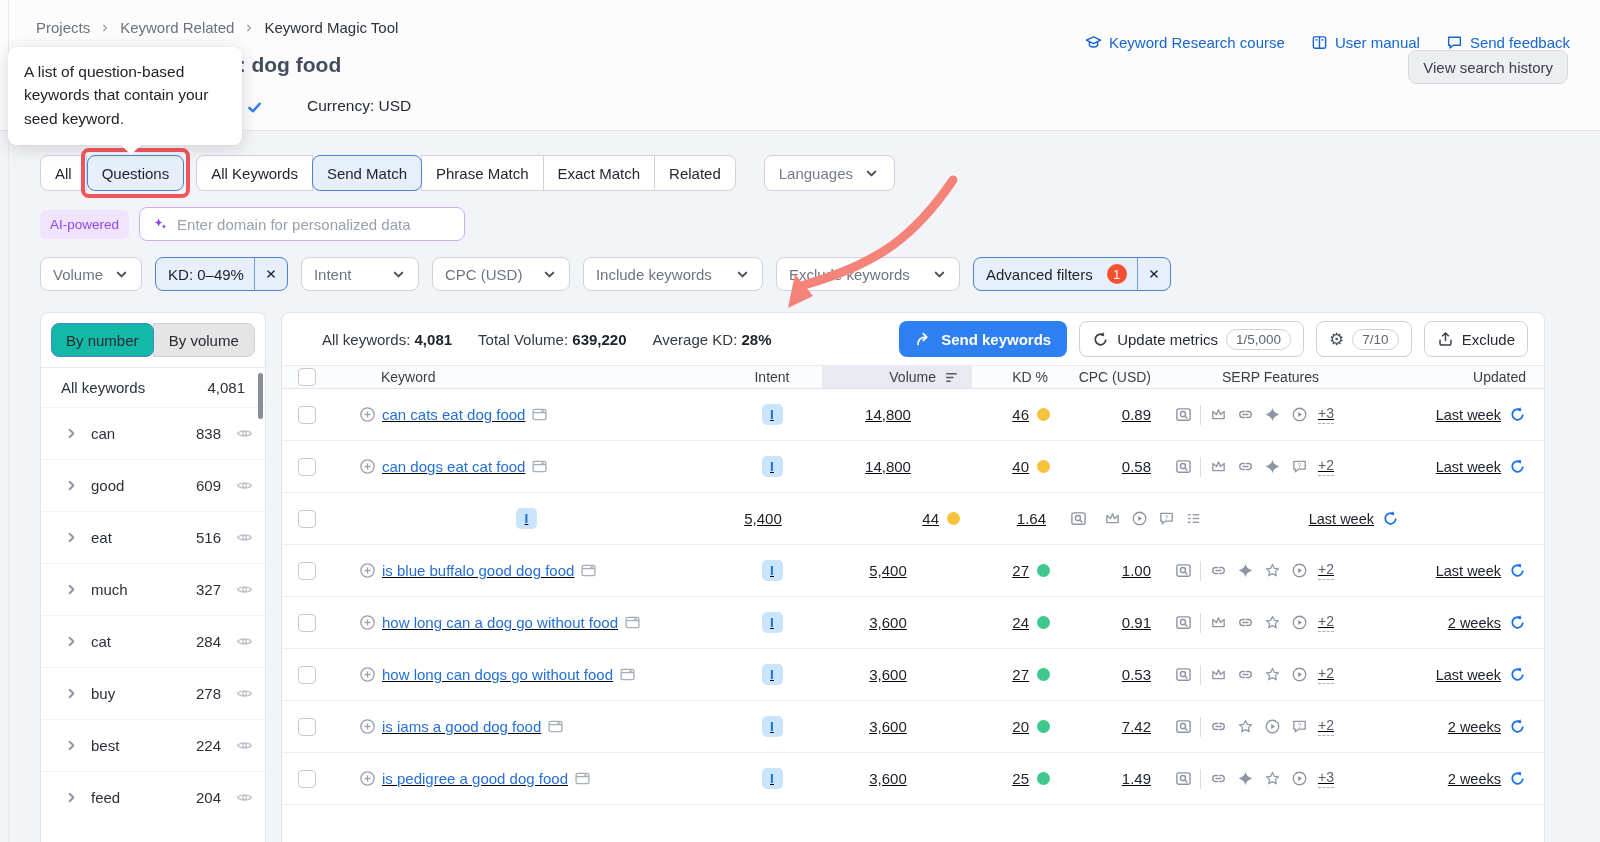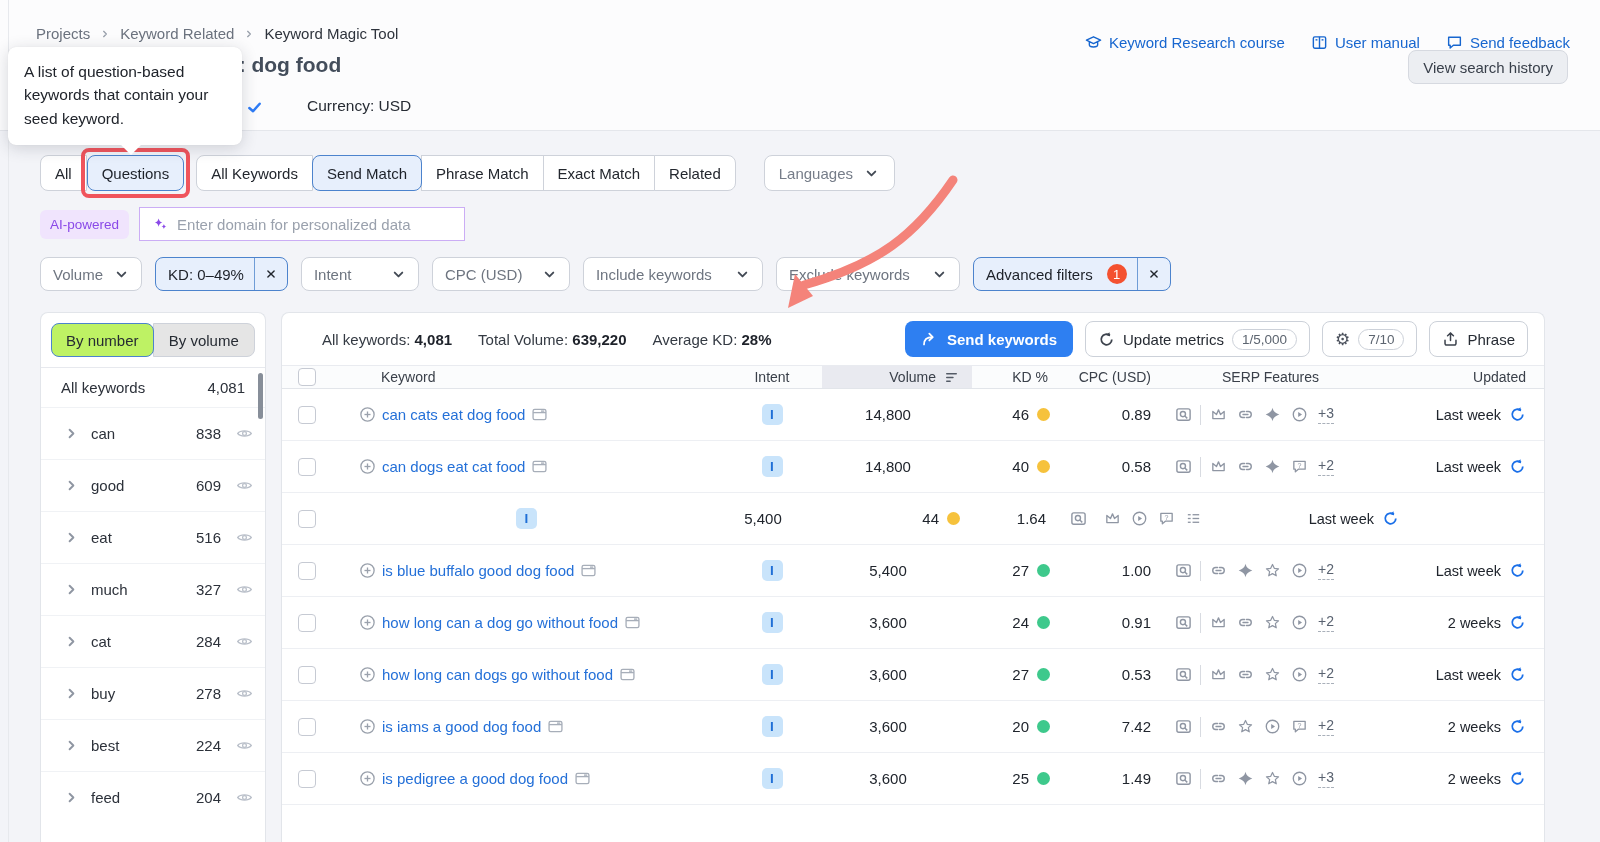--- a/index.html
+++ b/index.html
@@ -2,21 +2,21 @@
 <html><head>
 <meta charset="utf-8">
 <style>
   * { box-sizing: border-box; margin: 0; padding: 0; }
   body { font-family: "Liberation Sans", sans-serif; background:#e9ebef; }
   .page { position:relative; width:1600px; height:842px; background:#f3f4f8; overflow:hidden; }
   .page::before { content:''; position:absolute; left:8px; top:0; bottom:0; width:1px; background:#e7e9ed; z-index:4; }
 
   
   .topband { position:absolute; top:0; left:0; right:0; height:131px; background:#fcfcfd; border-bottom:1px solid #e4e6eb; }
-  .breadcrumb { position:absolute; top:25px; left:36px; display:flex; align-items:center; gap:9px; font-size:15px; z-index:5; }
+  .breadcrumb { position:absolute; top:19px; left:36px; display:flex; align-items:center; gap:9px; font-size:15px; z-index:5; }
   .crumb { color:#6b727e; cursor:pointer; }
   .crumb.current { color:#2e333c; }
   .crumb-sep { color:#9aa1ac; display:flex; }
   .top-links { position:absolute; top:34px; right:30px; display:flex; gap:26px; z-index:5; }
   .top-link { color:#1766cf; font-size:15px; display:flex; align-items:center; gap:7px; cursor:pointer; }
   .view-history { position:absolute; top:50px; right:32px; height:34px; background:#eceef2; border:1px solid #d6d9e0; border-radius:8px; display:flex; align-items:center; padding:0 14px; font-size:15px; color:#383f4a; cursor:pointer; z-index:5; }
   .page-title { position:absolute; top:53px; left:36px; font-size:21px; color:#434d5b; z-index:5; white-space:nowrap; }
   .page-title .t-prefix { font-weight:600; }
   .page-title .t-kw { font-weight:700; }
   .cur-check { position:absolute; top:99px; left:246px; width:16px; height:16px; color:#2e7cf6; z-index:5; }
@@ -31,21 +31,21 @@
   .tab.active { background:#e7effc; border-color:#4c83cd; color:#1d2129; position:relative; z-index:1; border-radius:8px !important; }
   .q-wrap { position:relative; display:flex; }
   .q-box { position:absolute; inset:-7px -6px; border:4px solid #f0545c; border-radius:8px; pointer-events:none; z-index:3; }
   .group-gap { width:12px; }
   .lang-tab { margin-left:28px; height:36px; border:1px solid #ced2da; background:#fff; border-radius:8px; display:flex; align-items:center; gap:10px; padding:0 14px; font-size:15px; color:#767d89; cursor:pointer; }
   .lang-tab .chev { color:#434a55; }
 
   
   .ai-row { position:absolute; top:207px; left:40px; display:flex; align-items:center; gap:10px; z-index:6; }
   .ai-badge { background:#f0e4fd; color:#8a49e8; border-radius:6px; padding:7px 10px; font-size:13.5px; }
-  .ai-input-wrap { width:326px; height:34px; background:#fff; border:1.5px solid #cbadf5; border-radius:0; display:flex; align-items:center; gap:8px; padding:0 12px; }
+  .ai-input-wrap { width:326px; height:34px; background:#fff; border:1.5px solid #cbadf5; border-radius:8px; display:flex; align-items:center; gap:8px; padding:0 12px; }
   .ai-input-wrap .sparkle { color:#8a49e8; display:flex; }
   .ai-input { border:none; outline:none; flex:1; font-size:15px; color:#30353e; font-family:"Liberation Sans",sans-serif; background:transparent; }
   .ai-input::placeholder { color:#9aa1ad; }
 
   
   .filters-row { position:absolute; top:257px; left:40px; display:flex; gap:13px; z-index:6; }
   .chip { height:34px; background:#fff; border:1px solid #ced2da; border-radius:8px; display:flex; align-items:center; font-size:15px; color:#6e7580; cursor:pointer; }
   .chip .lbl { padding:0 10px 0 12px; white-space:nowrap; }
   .chip .chev { color:#434a55; padding-right:11px; display:flex; margin-left:auto; }
   .chip.active { background:#e7effc; border-color:#4c83cd; color:#1d2129; }
@@ -57,21 +57,21 @@
   .tooltip { position:absolute; left:8px; top:47px; width:234px; background:#fff; border-radius:8px; box-shadow:0 3px 16px rgba(40,45,60,.18), 0 0 1px rgba(0,0,0,.1); padding:13px 16px 15px; font-size:15.5px; line-height:1.5; color:#20242b; z-index:60; }
   .tooltip::after { content:''; position:absolute; left:116px; bottom:-7px; width:14px; height:14px; background:#fff; transform:rotate(45deg); }
 
   
   .sidebar { position:absolute; left:40px; top:312px; width:226px; bottom:0; background:#fff; border:1px solid #e2e5ea; border-bottom:none; border-radius:8px 8px 0 0; z-index:10; }
   .toggle-wrap { padding:10px; }
   .toggle { display:flex; height:34px; }
   .toggle-opt { flex:1; display:flex; align-items:center; justify-content:center; font-size:15px; color:#262b33; background:#e5e5e5; border:1px solid #ced2da; margin-left:-1px; cursor:pointer; }
   .toggle-opt:first-child { margin-left:0; border-radius:8px 0 0 8px; }
   .toggle-opt:last-child { border-radius:0 8px 8px 0; }
-  .toggle-opt.active { background:#bef264; border-color:#4c83cd; z-index:1; border-radius:8px; }
+  .toggle-opt.active { background:#14b8a6; border-color:#4c83cd; z-index:1; border-radius:8px; }
   .all-row { height:40px; border-top:1px solid #e7e9ee; display:flex; align-items:center; justify-content:space-between; padding:0 20px; font-size:15px; color:#2c313a; }
   .side-item { height:52px; display:flex; align-items:center; padding:0 12px 0 22px; border-top:1px solid #f0f2f5; font-size:15px; color:#2c313a; cursor:pointer; }
   .side-item .s-chev { color:#8f96a2; display:flex; margin-right:11px; }
   .side-item .s-label { flex:1; }
   .side-item .s-count { margin-right:15px; }
   .side-item .s-eye { color:#b9bfc9; display:flex; }
   .scroll-thumb { position:absolute; right:2px; top:60px; width:5px; height:46px; background:#878e99; border-radius:3px; }
 
   
   .main { position:absolute; left:281px; top:312px; width:1264px; bottom:0; background:#fff; border:1px solid #e2e5ea; border-bottom:none; border-radius:8px 8px 0 0; z-index:10; }
@@ -91,21 +91,21 @@
   .th-check { display:flex; justify-content:center; }
   .th-kw { padding-left:50px; }
   .th-intent { text-align:center; }
   .th-vol { background:#e9eaf0; height:100%; display:flex; align-items:center; justify-content:flex-end; gap:7px; padding-right:12px; cursor:pointer; }
   .th-vol .sorticon { color:#545b66; display:flex; }
   .th-kd { text-align:right; padding-right:14px; }
   .th-cpc { text-align:right; padding-right:16px; }
   .th-serp { padding-left:55px; }
   .th-upd { text-align:right; padding-right:18px; }
 
-  .trow { height:52px; border-bottom:1px solid #edeff3; }
+  .trow { height:52px; border-bottom:1px solid #edeff3;text-decoration:underline; }
   .checkbox { width:18px; height:18px; border:1.5px solid #c6cad3; border-radius:4px; background:#fff; cursor:pointer; }
   .c-check { display:flex; justify-content:center; }
   .c-kw { display:flex; align-items:center; gap:6px; padding-left:28px; overflow:hidden; }
   .plus-ic { color:#9aa1ac; display:flex; flex:none; cursor:pointer; }
   .kw-link { color:#2470d8; font-size:15px; white-space:nowrap; cursor:pointer; }
   .serp-win { color:#a7aeb9; display:flex; flex:none; cursor:pointer; }
   .c-intent { display:flex; justify-content:center; }
   .intent-badge { width:21px; height:21px; border-radius:5px; background:#c9e4fb; color:#1f6fd6; font-size:13.5px; font-weight:700; display:flex; align-items:center; justify-content:center; }
   .c-vol { text-align:center; padding-right:18px; font-size:15px; color:#20252d; }
   .c-kd { display:flex; justify-content:flex-end; align-items:center; gap:8px; padding-right:12px; font-size:15px; color:#20252d; }
@@ -466,21 +466,21 @@
         <button class="btn">
           <span class="icon-dark" id="export-icon">
               <svg width="17" height="17" viewBox="0 0 18 18">
                 <g fill="none" stroke="currentColor" stroke-width="1.6" stroke-linecap="round" stroke-linejoin="round">
                   <path d="M9 2.4 V10"></path>
                   <path d="M5.9 5 L9 2.2 L12.1 5"></path>
                   <path d="M3.2 9.8 V13.3 A1.6 1.6 0 0 0 4.8 14.9 H13.2 A1.6 1.6 0 0 0 14.8 13.3 V9.8"></path>
                 </g>
               </svg>
             </span>
-          <span>Phrase</span>
+          <span>Exclude</span>
         </button>
       </div>
     </div>
 
     <div class="thead grid-cols">
       <div class="th th-check">
           <span class="checkbox"></span>
         </div>
       <div class="th th-kw">Keyword</div>
       <div class="th th-intent">Intent</div>

